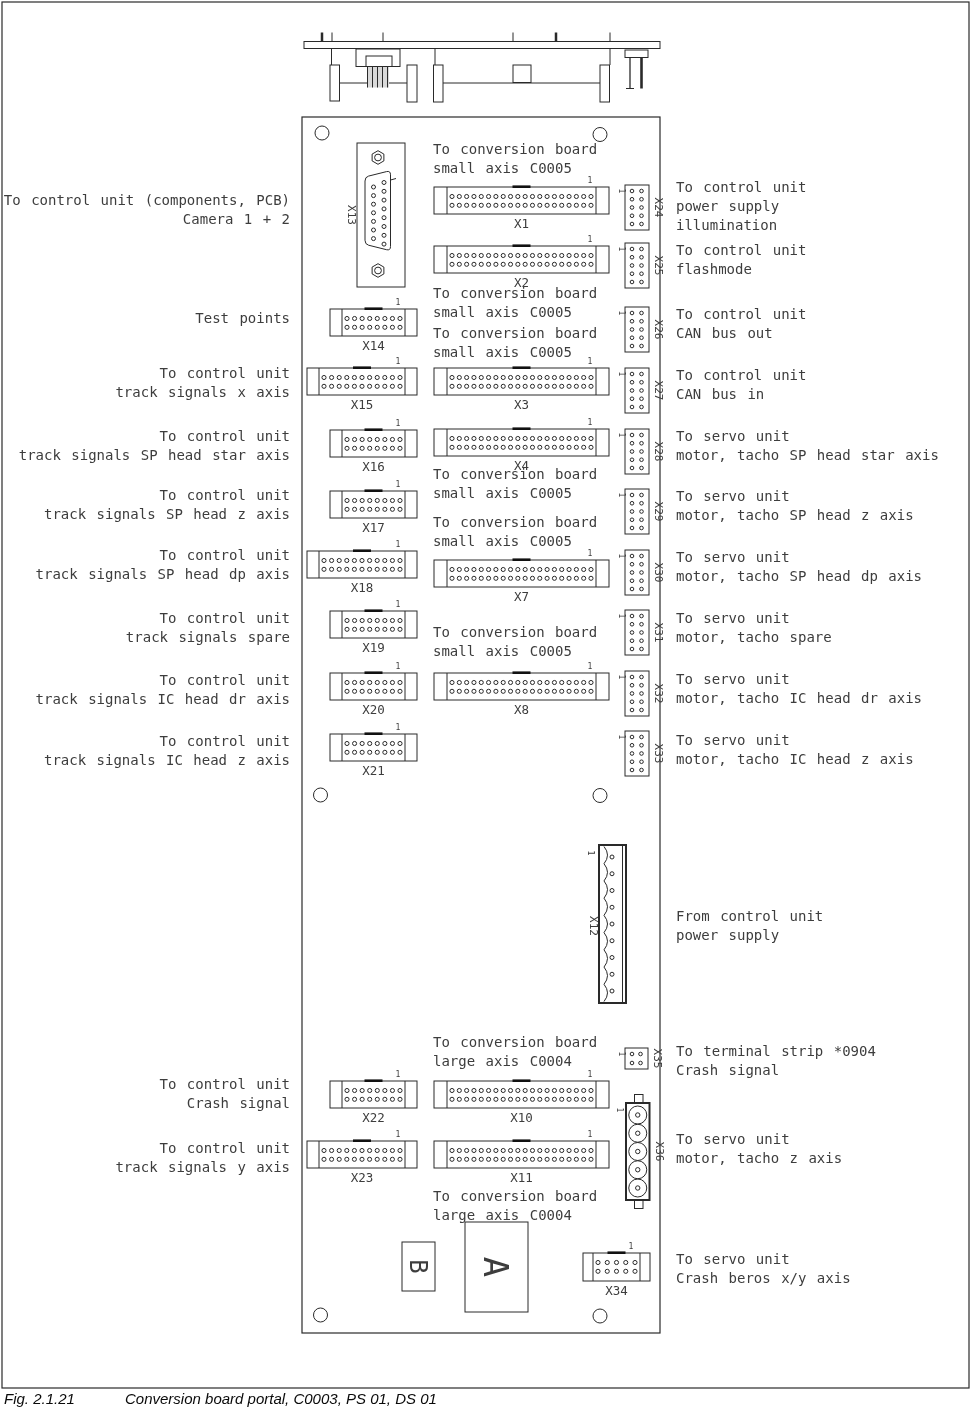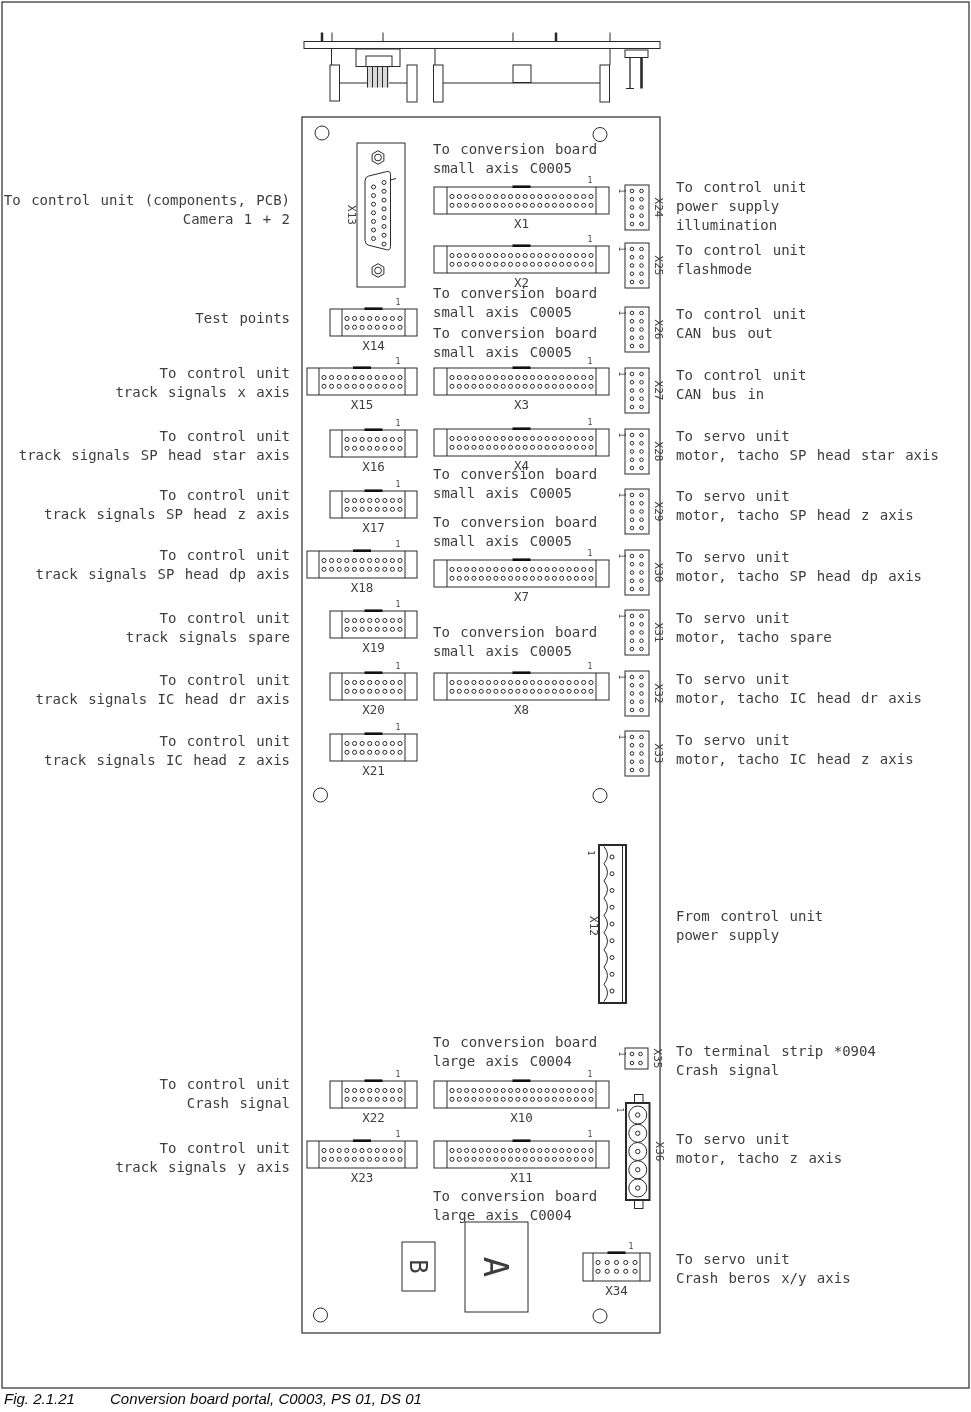--- a/index.html
+++ b/index.html
@@ -5,21 +5,21 @@
   html,body{margin:0;padding:0;background:#ffffff;}
   .page{position:relative;width:971px;height:1412px;background:#ffffff;overflow:hidden;
         font-family:"DejaVu Sans Mono", monospace;}
   svg{position:absolute;left:0;top:0;}
   svg text{fill:#3d3d3d;}
   .cad{font-family:"DejaVu Sans Mono", monospace;word-spacing:2px;}
   .caption{position:absolute;left:0;top:1390px;width:971px;height:22px;
            font-family:"Liberation Sans", sans-serif;font-style:italic;
            font-size:15px;color:#0a0a0a;padding-left:20px;}
   .caption .fig{position:absolute;left:4px;top:0;}
-  .caption .txt{position:absolute;left:110px;top:0;}
+  .caption .txt{position:absolute;left:125px;top:0;}
 </style>
 </head>
 <body>
 
 <div class="page">
   <svg id="diagram" width="971" height="1412" viewBox="0 0 971 1412">
       <rect x="2" y="2" width="967" height="1386" fill="none" stroke="#2a2a2a" stroke-width="1.2"></rect>
       <g>
         <rect x="304" y="41.5" width="356" height="7" fill="#fff" stroke="#2a2a2a" stroke-width="1"></rect>
         <line x1="322" y1="32.5" x2="322" y2="41.5" stroke="#2a2a2a" stroke-width="2.5"></line>

